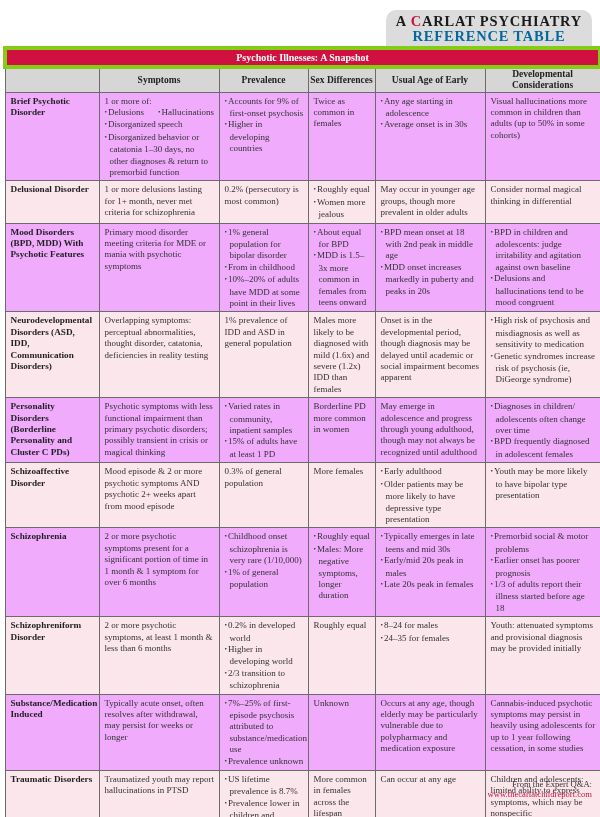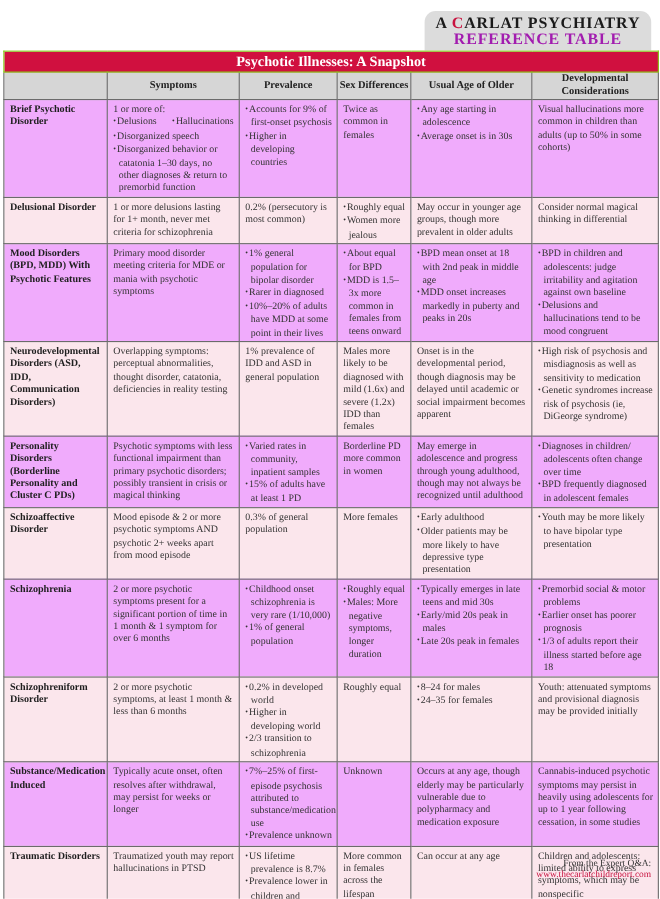--- a/index.html
+++ b/index.html
@@ -6,27 +6,27 @@
     html, body { width: 600px; height: 817px; background: #ffffff; overflow: hidden; }
     body { font-family: "Liberation Serif", "DejaVu Serif", serif; color: #2a2a2a; position: relative; }
 
     .brand-tab {
       position: absolute; left: 386px; top: 10px; width: 206px; height: 36px;
       background: #dcdcdc; border-radius: 10px 10px 0 0;
       text-align: center; padding-top: 4px;
     }
     .brand-line1 { font-family: Liberation Serif, serif; font-weight: bold; font-size: 14.5px; letter-spacing: 0.8px; color: #1a1a1a; line-height: 15px; }
     .brand-line1 .accent { color: #c8123f; }
-    .brand-line2 { font-family: "Liberation Serif", serif; font-weight: bold; font-size: 14.5px; letter-spacing: 0.8px; color: #a21caf; line-height: 14px; }
+    .brand-line2 { font-family: "Liberation Serif", serif; font-weight: bold; font-size: 14.5px; letter-spacing: 0.8px; color: #0369a1; line-height: 14px; }
 
     .table-wrap { position: absolute; left: 3px; top: 46px; width: 595px; }
     table { border-collapse: collapse; width: 595px; table-layout: fixed; }
     .title-row td {
       background: #d0103f; color: #ffffff; text-align: center;
-      font-weight: bold; font-size: 13px; height: 19px; border: 1px solid #84cc16;
+      font-weight: bold; font-size: 10px; height: 19px; border: 4px solid #84cc16;
     }
     .head-row th {
       background: #d6d6d6; font-weight: bold; font-size: 9.5px; height: 25px;
       text-align: center; vertical-align: middle; border: 1px solid #6b6b6b; color: #222;
       line-height: 11px;
     }
     td.cell {
       border: 1px solid #6b6b6b; vertical-align: top; font-size: 9px; line-height: 11.4px;
       padding: 3px 4px 2px 5px; color: #333;
     }
@@ -64,21 +64,21 @@
     </colgroup>
     <tbody id="tbody">
       <tr class="title-row">
         <td colspan="6">Psychotic Illnesses: A Snapshot</td>
       </tr>
       <tr class="head-row">
         <th></th>
         <th>Symptoms</th>
         <th>Prevalence</th>
         <th>Sex Differences</th>
-        <th>Usual Age of Older</th>
+        <th>Usual Age of Early</th>
         <th>Developmental Considerations</th>
       </tr>
     <tr class="white" style="height: 88px;">
           <td class="cell rowhead">Brief Psychotic Disorder</td>
           <td class="cell">
             <span style="display: block;">1 or more of:</span>
             <div class="pair">
               <span class="bl">Delusions</span>
               <span class="bl">Hallucinations</span>
             </div>
@@ -105,21 +105,21 @@
             <span class="bl">Women more jealous</span>
           </td>
           <td class="cell">May occur in younger age groups, though more prevalent in older adults</td>
           <td class="cell">Consider normal magical thinking in differential</td>
         </tr>
         <tr class="white" style="height: 79px;">
           <td class="cell rowhead">Mood Disorders (BPD, MDD) With Psychotic Features</td>
           <td class="cell">Primary mood disorder meeting criteria for MDE or mania with psychotic symptoms</td>
           <td class="cell">
             <span class="bl">1% general population for bipolar disorder</span>
-            <span class="bl">Rarer in diagnosed</span>
+            <span class="bl">From in childhood</span>
             <span class="bl">10%–20% of adults have MDD at some point in their lives</span>
           </td>
           <td class="cell">
             <span class="bl">About equal for BPD</span>
             <span class="bl">MDD is 1.5–3x more common in females from teens onward</span>
           </td>
           <td class="cell">
             <span class="bl">BPD mean onset at 18 with 2nd peak in middle age</span>
             <span class="bl">MDD onset increases markedly in puberty and peaks in 20s</span>
           </td>

